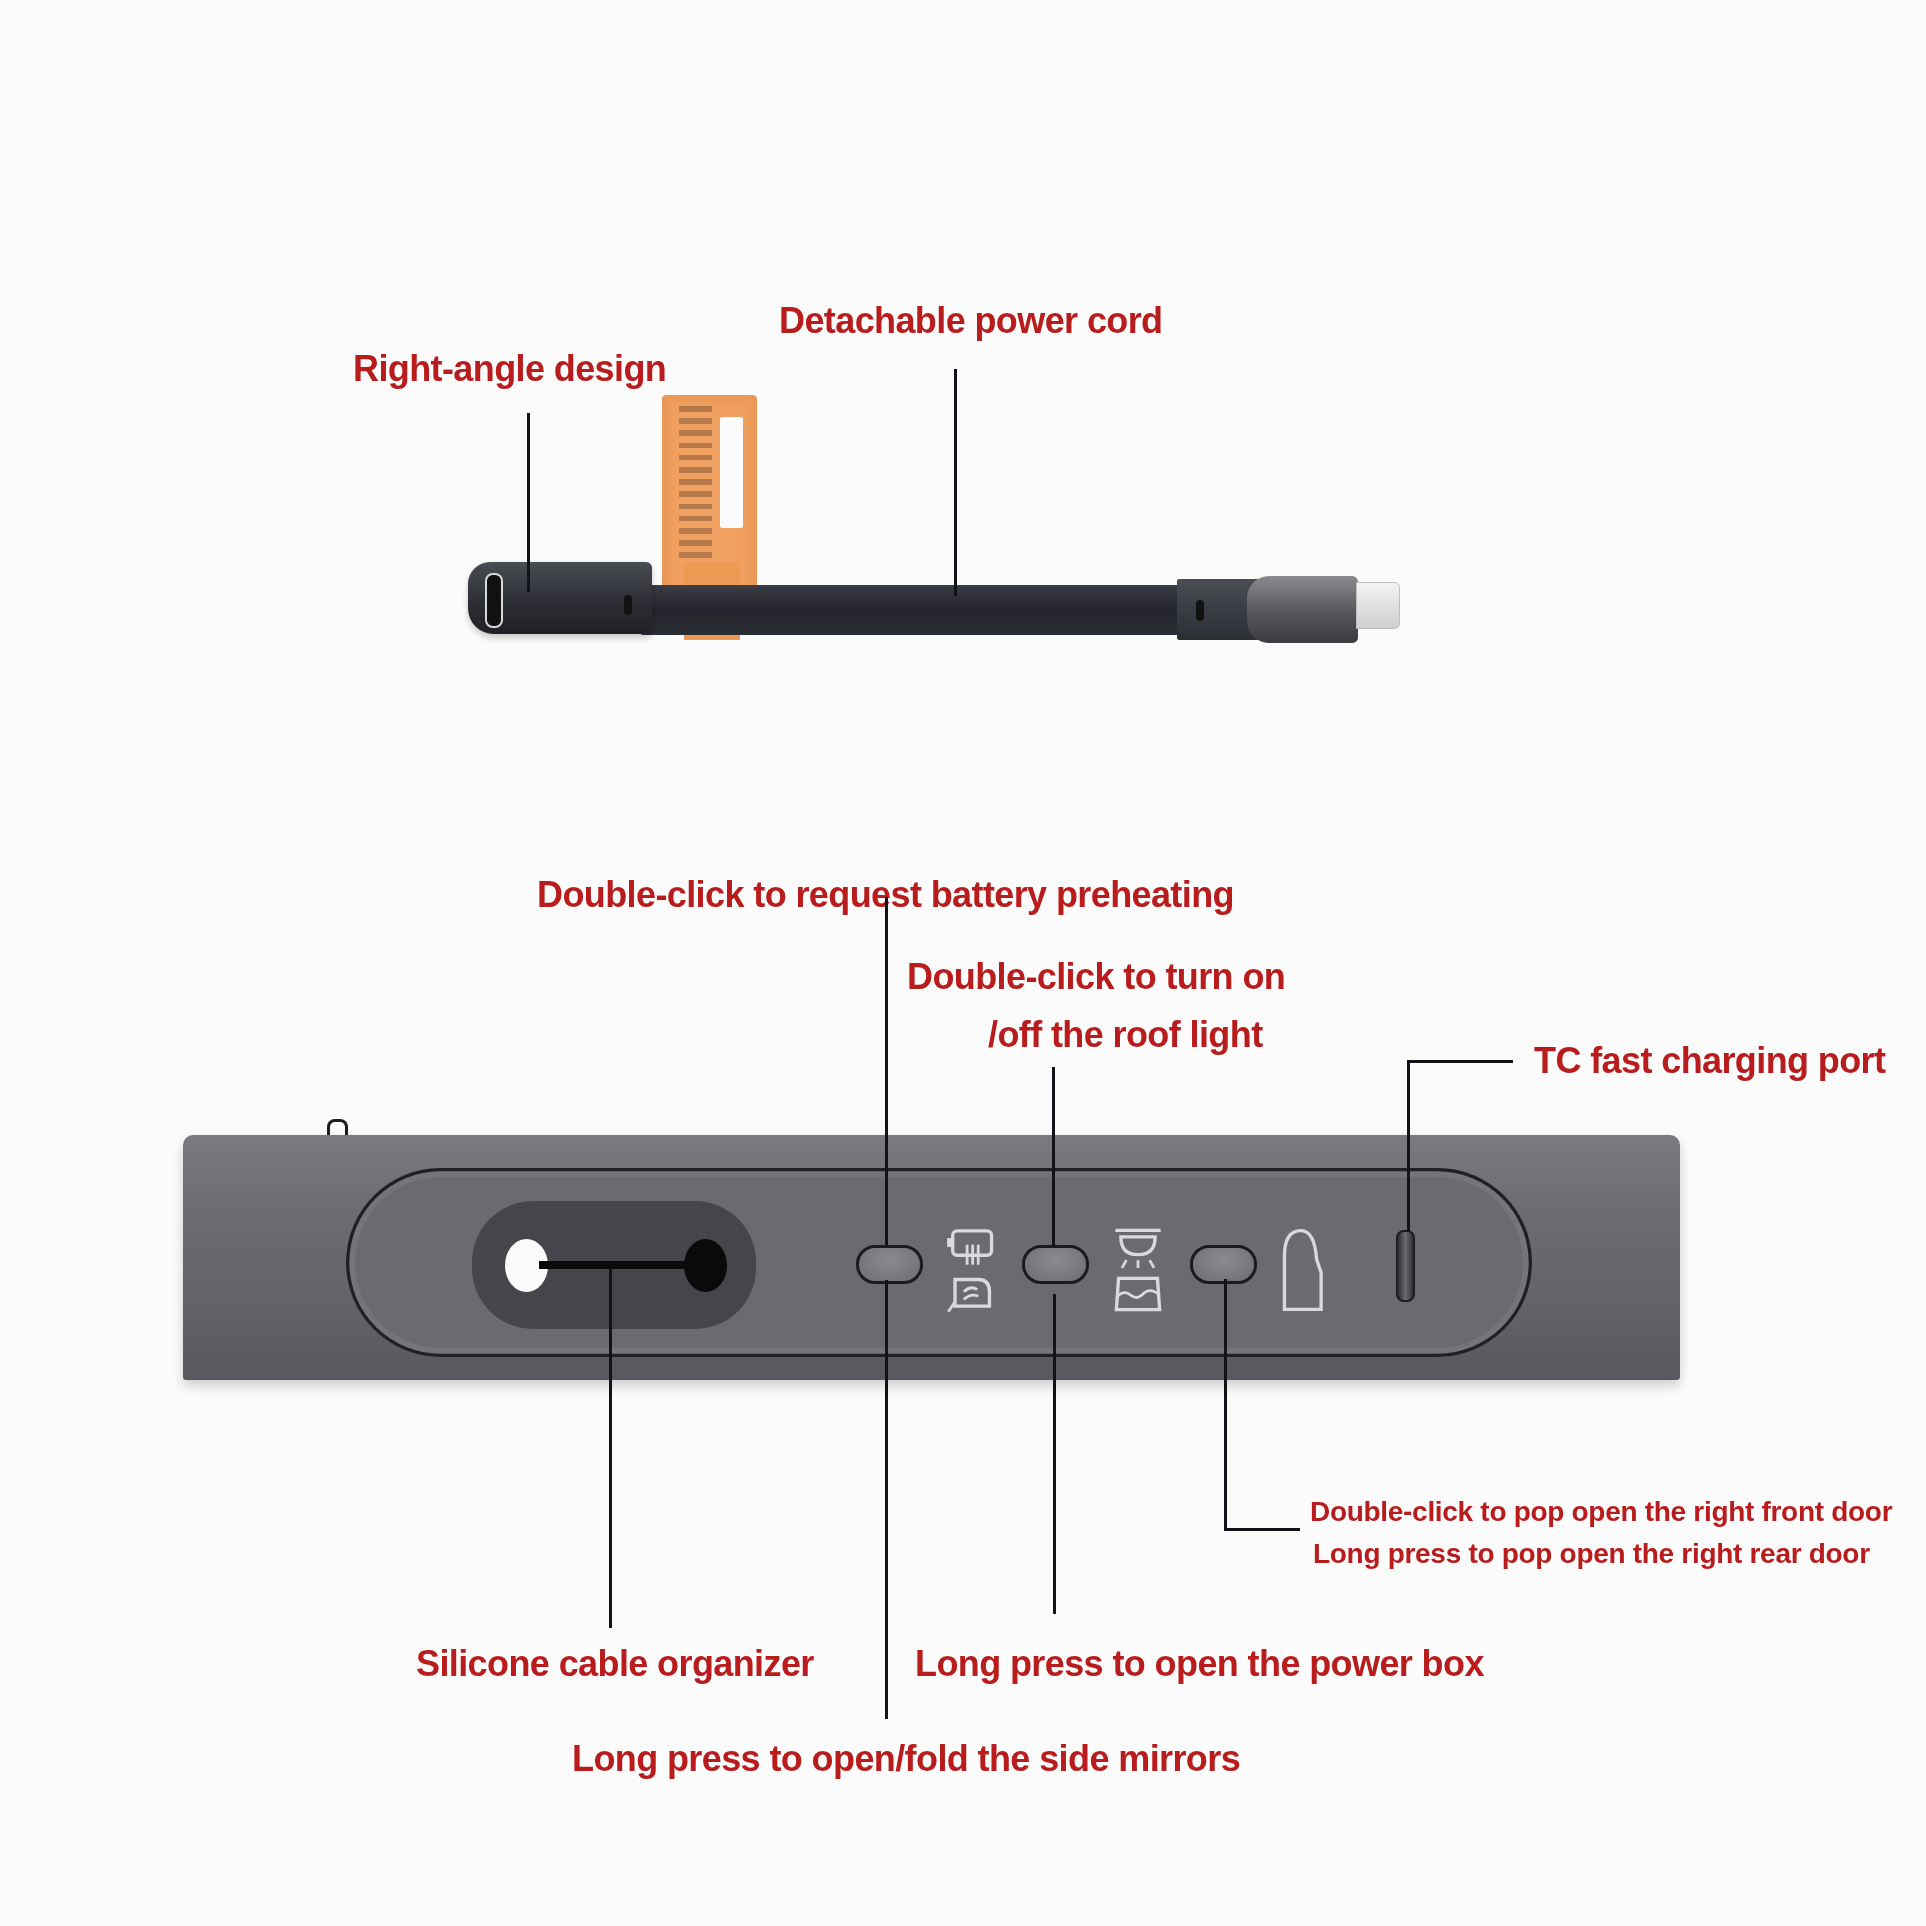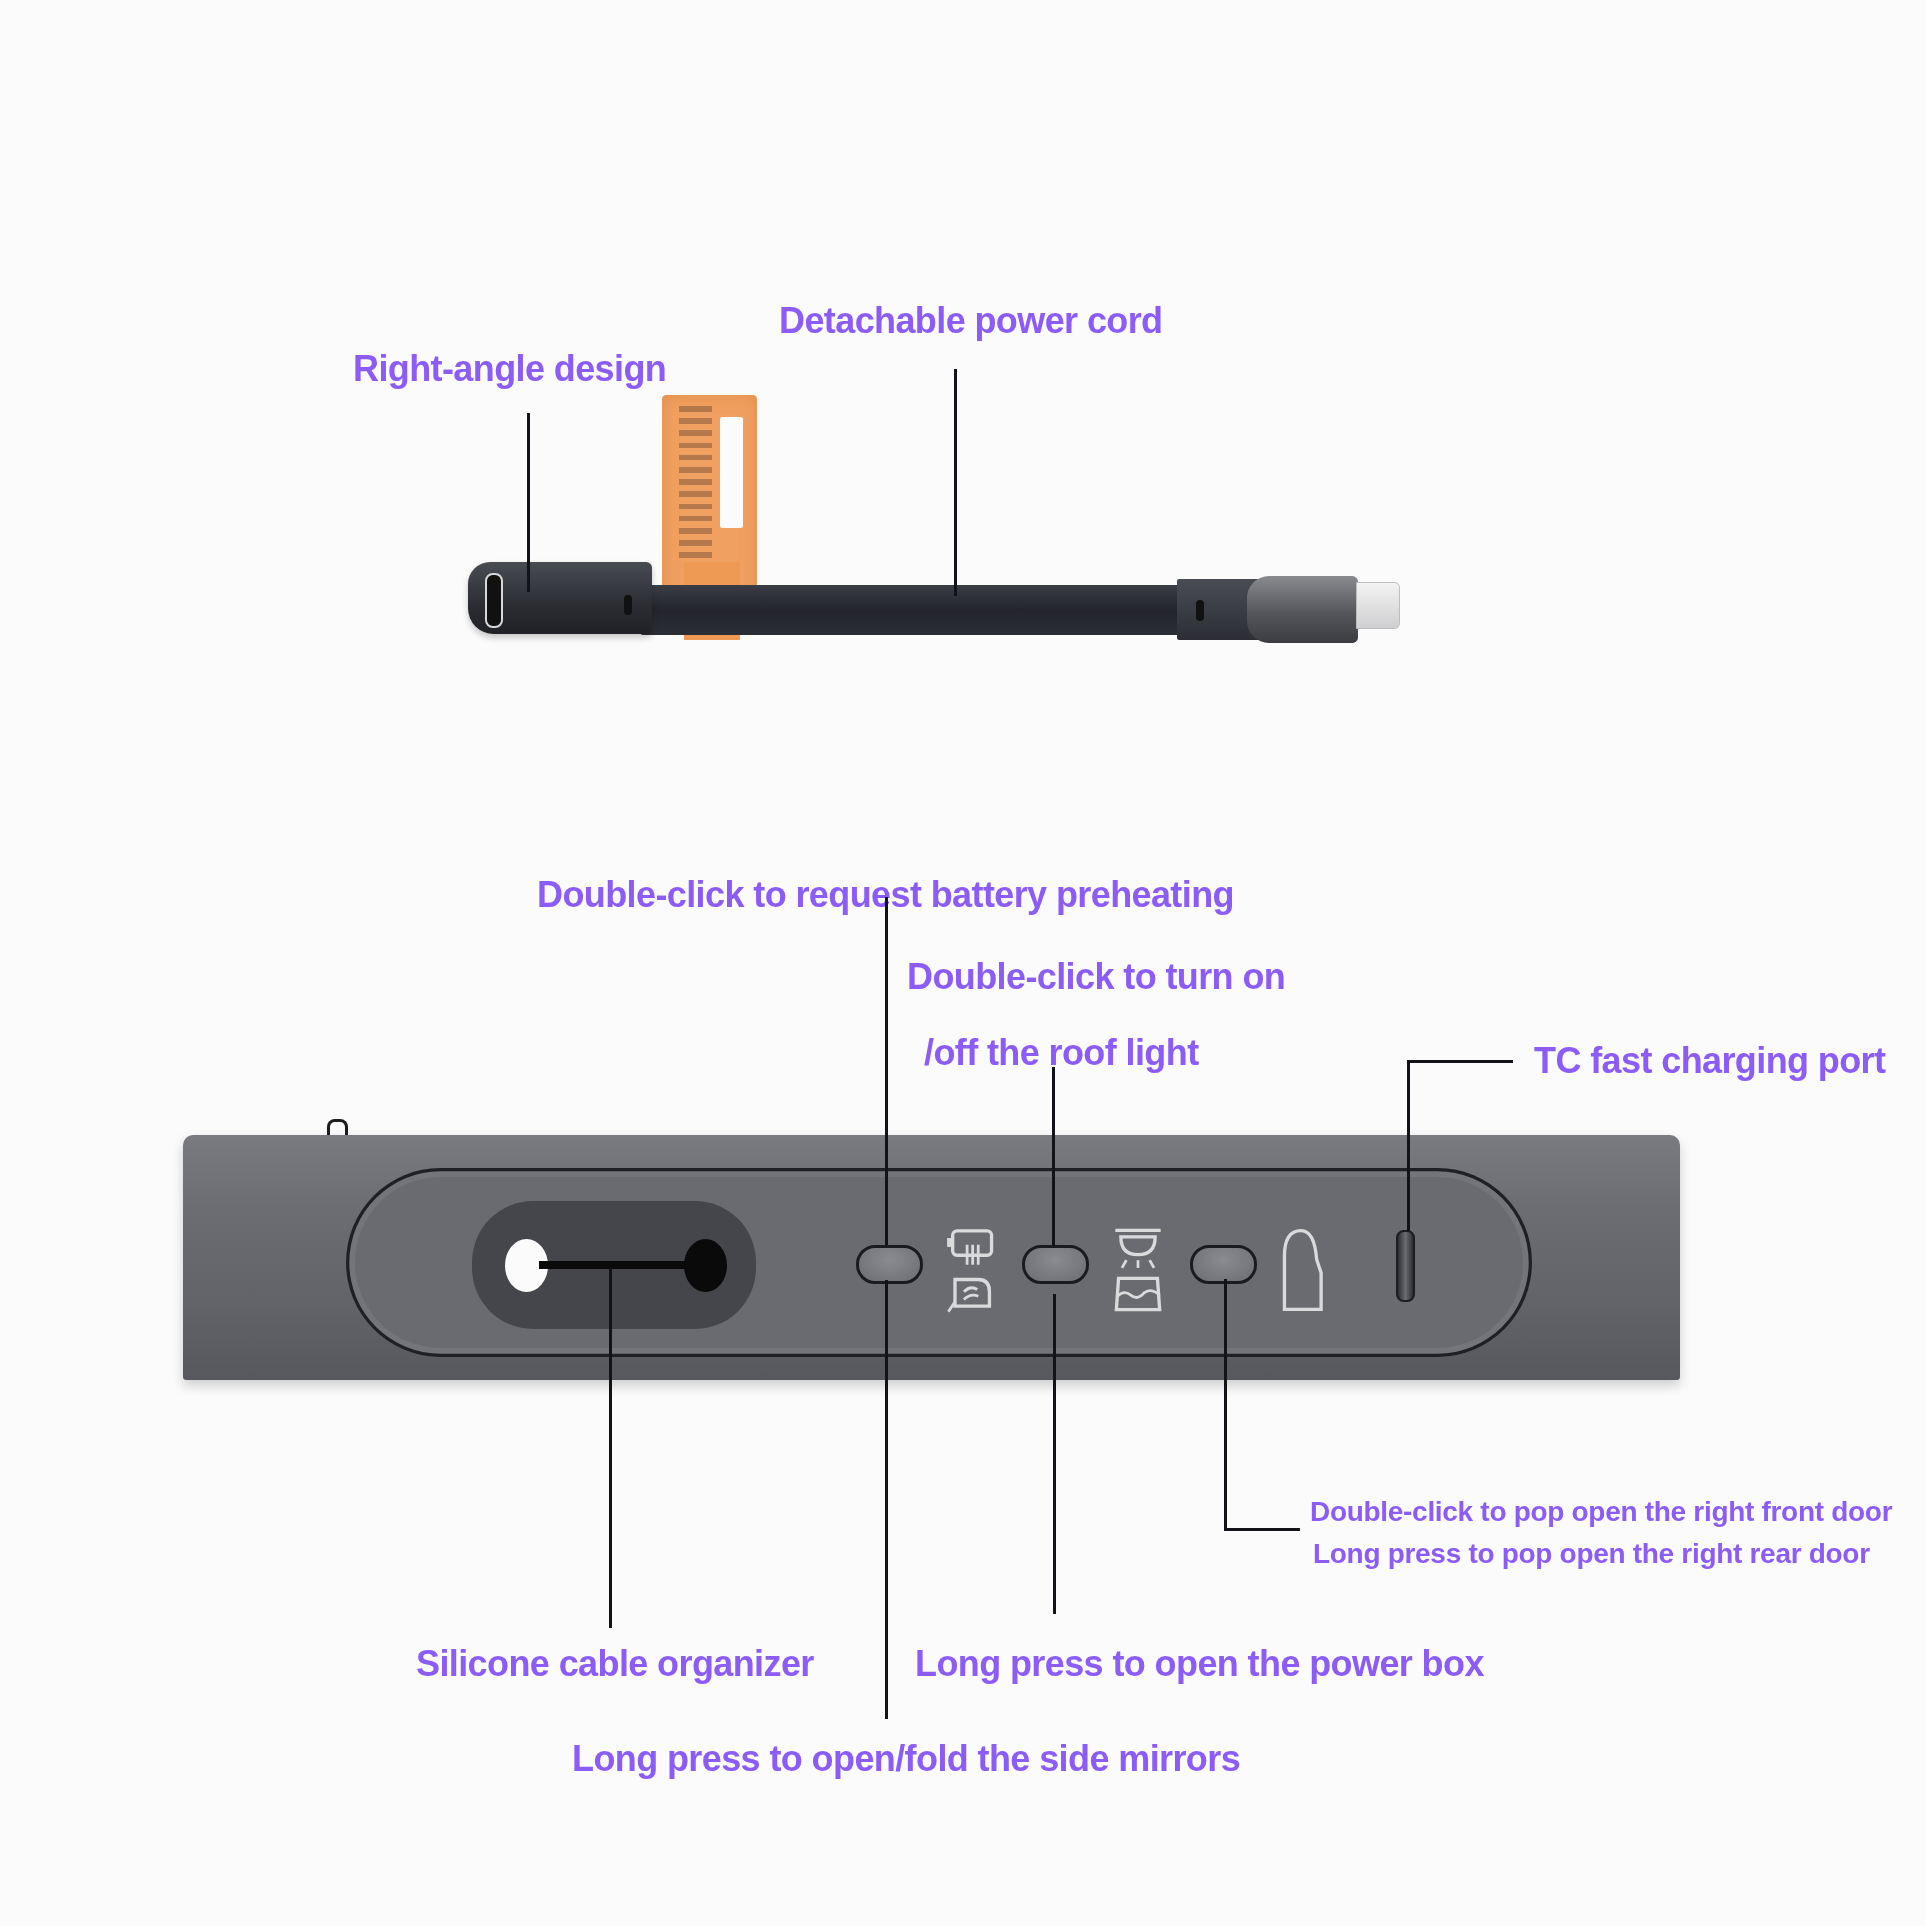--- a/index.html
+++ b/index.html
@@ -4,21 +4,21 @@
 <style>
   html, body { margin: 0; padding: 0; }
   body {
     width: 1926px; height: 1926px; position: relative; overflow: hidden;
     background: #fbfbfb;
     font-family: "Liberation Sans", "DejaVu Sans", sans-serif;
     color: #111318;
   }
   .label {
     position: absolute; font-weight: 700; font-size: 36px; line-height: 1;
-    white-space: nowrap; letter-spacing: -0.6px; color: #8b5cf6;
+    white-space: nowrap; letter-spacing: -0.6px; color: #b91c1c;
   }
   .label.small { font-size: 28px; letter-spacing: -0.3px; }
   .leader { position: absolute; background: #111318; }
 
   
   .cable-wrap { position: absolute; left: 0; top: 0; width: 1926px; height: 724px; }
   .cable-body {
     position: absolute; left: 640px; top: 585px; width: 546px; height: 50px;
     background: linear-gradient(#3b3d44, #23252b 50%, #2c2e35);
     border-radius: 3.3px;
@@ -189,21 +189,21 @@
   <path d="M8 146 V50 Q8 4 38 4 Q62 4 66 56 L74 80 V146 Z" fill="none" stroke="#d9dadc" stroke-width="6"></path>
   <line x1="66" y1="80" x2="60" y2="80" stroke="#6c6d72" stroke-width="8"></line>
 </svg>
 
 <div class="usbc-port"></div>
 
 <div class="label" style="left:537px; top:835px;margin-top:42px;">Double-click to request battery preheating</div>
 <div class="leader" style="left:885px; top:897px; width:3.3px; height:348px;"></div>
 
 <div class="label" style="left:907px; top:959px;text-align:center;">Double-click to turn on</div>
-<div class="label" style="left:924px; top:1017px;margin-top:18px;">/off the roof light</div>
+<div class="label" style="left:988px; top:1017px;">/off the roof light</div>
 <div class="leader" style="left:1052px; top:1067px; width:3.3px; height:179px;"></div>
 
 <div class="label" style="left:1534px; top:1043px;">TC fast charging port</div>
 <div class="leader" style="left:1407px; top:1060px; width:106px; height:3.3px;"></div>
 <div class="leader" style="left:1407px; top:1060px; width:3.3px; height:171px;"></div>
 
 <div class="leader" style="left:609px; top:1268px; width:3.3px; height:360px;"></div>
 <div class="label" style="left:416px; top:1646px;">Silicone cable organizer</div>
 
 <div class="leader" style="left:885px; top:1280px; width:3.3px; height:439px;"></div>

